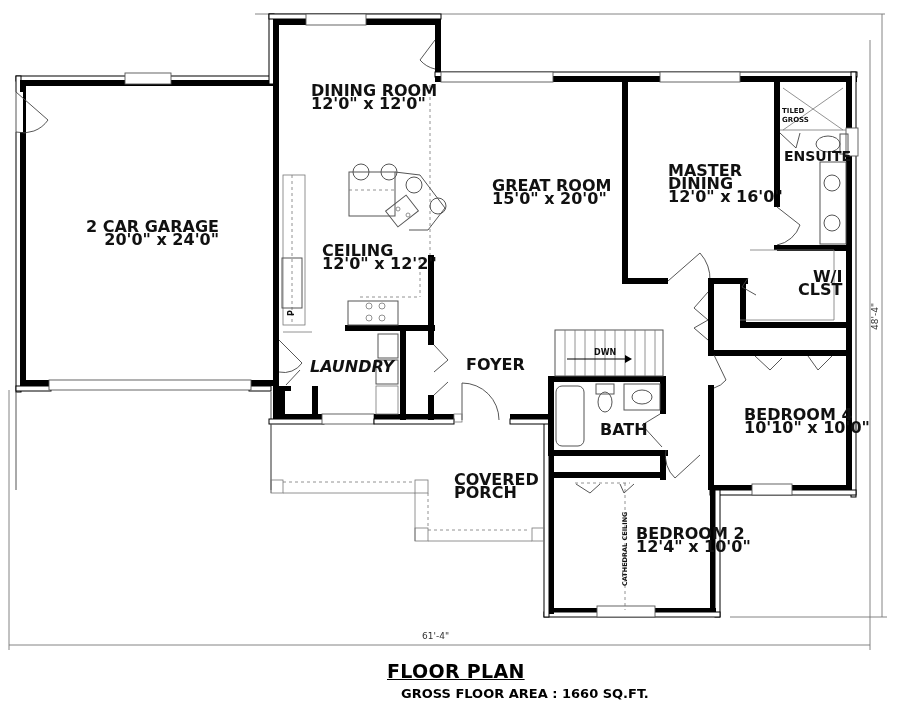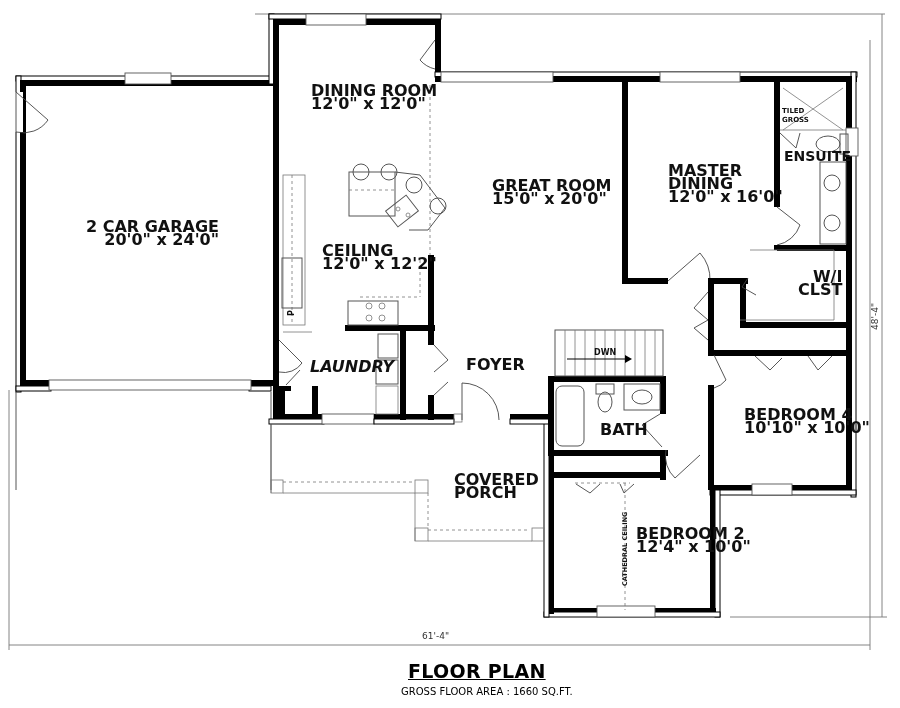--- a/index.html
+++ b/index.html
@@ -10,22 +10,22 @@
   .thin { fill: none; stroke: #555; stroke-width: 1; }
   .thin2 { fill: none; stroke: #777; stroke-width: 0.8; }
   .dash { fill: none; stroke: #777; stroke-width: 0.8; stroke-dasharray: 3 3; }
   .swing { fill: none; stroke: #444; stroke-width: 0.9; }
   .win { fill: #fff; stroke: #555; stroke-width: 0.9; }
   .dim { fill: none; stroke: #777; stroke-width: 0.9; }
   .lbl { position: absolute; font-weight: bold; font-size: 16px; line-height: 13px; color: #111; white-space: nowrap; font-family: "DejaVu Sans", sans-serif; }
   .lbl.small { font-size: 7px; line-height: 9px; }
   .dimtxt { position: absolute; font-size: 9px; color: #333; font-family: "DejaVu Sans", sans-serif; white-space: nowrap; }
   .rot { transform: rotate(-90deg); transform-origin: left top; }
-  .title { position: absolute; left: 408px; top: 660px; font-weight: bold; font-size: 19px; text-decoration: underline; color: #000; font-family: "DejaVu Sans", sans-serif; letter-spacing: 0.3px; text-align: center; }
-  .subtitle { position: absolute; left: 401px; top: 686px; font-weight: normal; font-size: 10px; color: #000; font-family: "DejaVu Sans", sans-serif; }
+  .title { position: absolute; left: 387px; top: 660px; font-weight: bold; font-size: 19px; text-decoration: underline; color: #000; font-family: "DejaVu Sans", sans-serif; letter-spacing: 0.3px; text-align: center; }
+  .subtitle { position: absolute; left: 401px; top: 686px; font-weight: bold; font-size: 13px; color: #000; font-family: "DejaVu Sans", sans-serif; }
 </style>
 </head>
 <body>
 
 <svg id="plan" viewBox="0 0 900 708" xmlns="http://www.w3.org/2000/svg">
 
   <g>
     <line class="dim" x1="9" y1="645" x2="870" y2="645"></line>
     <line class="dim" x1="9" y1="390" x2="9" y2="650"></line>
     <line class="dim" x1="870" y1="40" x2="870" y2="650"></line>

